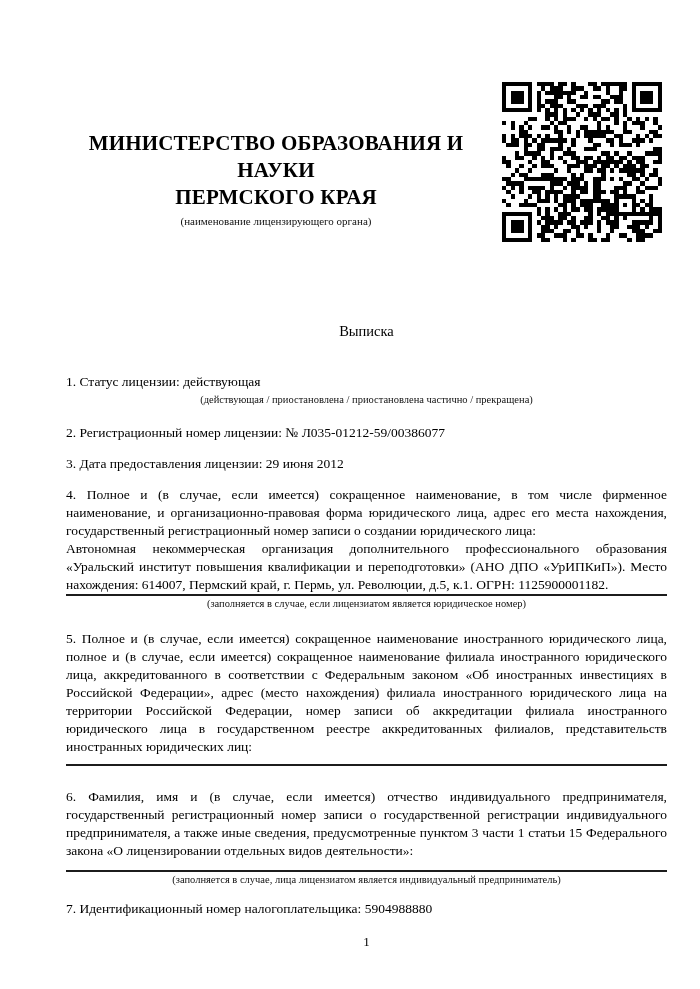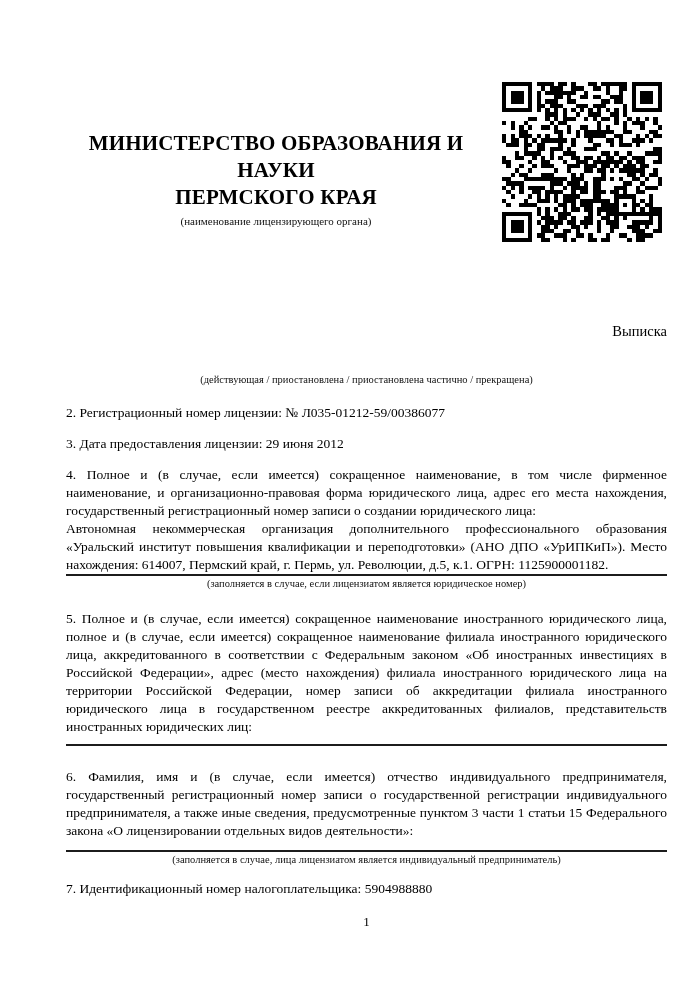--- a/index.html
+++ b/index.html
@@ -36,21 +36,21 @@
     position: absolute;
     left: 502px;
     top: 82px;
     width: 160px;
     height: 160px;
   }
   
   .doc-title-block {
     width: 601px;
     margin: 94px 0 0 66px;
-    text-align: right;
+    text-align: center;
     font-size: 14.5px;
     line-height: 20px;
   }
   
   .fields {
     width: 601px;
     margin: 32px 0 0 66px;
     font-size: 13.5px;
     line-height: 18px;
   }
@@ -69,21 +69,21 @@
     border-top: 2px solid #1c1c1c;
     height: 0;
   }
   .field-caption {
     text-align: center;
     font-size: 10.5px;
     line-height: 13px;
     margin-top: 1px;
     color: #111111;
   }
-  .field-caption.inline-cap { margin-top: 8px; }
+  .field-caption.inline-cap { margin-top: 2px; }
   .page-number {
     width: 601px;
     margin: 16px 0 0 66px;
     text-align: center;
     font-size: 13px;
   }
 </style>
 </head>
 <body>
 
@@ -794,20 +794,21 @@
     <div class="authority-caption">(наименование лицензирующего органа)</div>
   </div>
 
   <div class="doc-title-block">
     <div>Выписка</div>
   </div>
 
   <div class="fields">
 
     <div class="field f1">
+      <div class="field-text">1. Статус лицензии: действующая</div>
       <div class="field-caption inline-cap">(действующая / приостановлена / приостановлена частично / прекращена)</div>
     </div>
 
     <div class="field f2">
       <div class="field-text">2. Регистрационный номер лицензии: № Л035-01212-59/00386077</div>
     </div>
 
     <div class="field f3">
       <div class="field-text">3. Дата предоставления лицензии: 29 июня 2012</div>
     </div>

